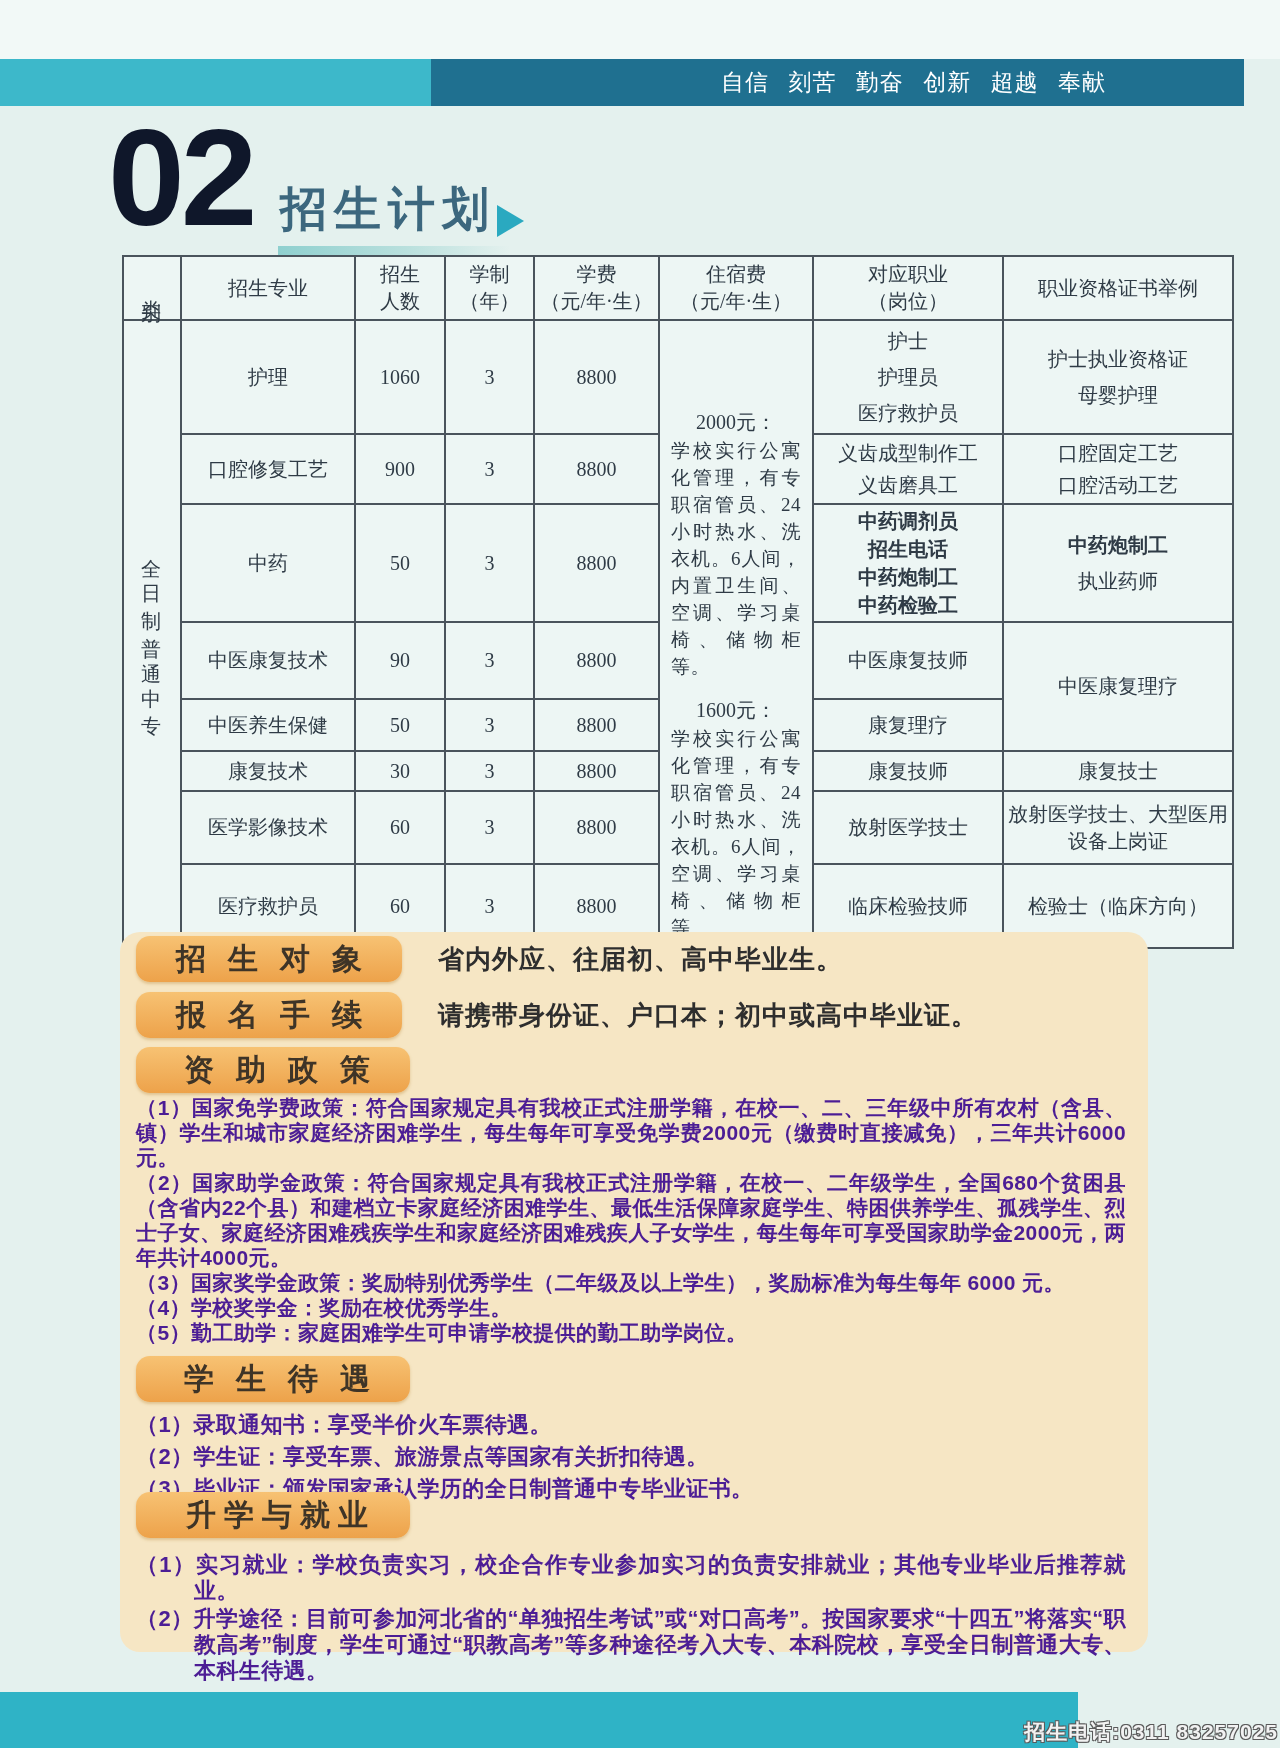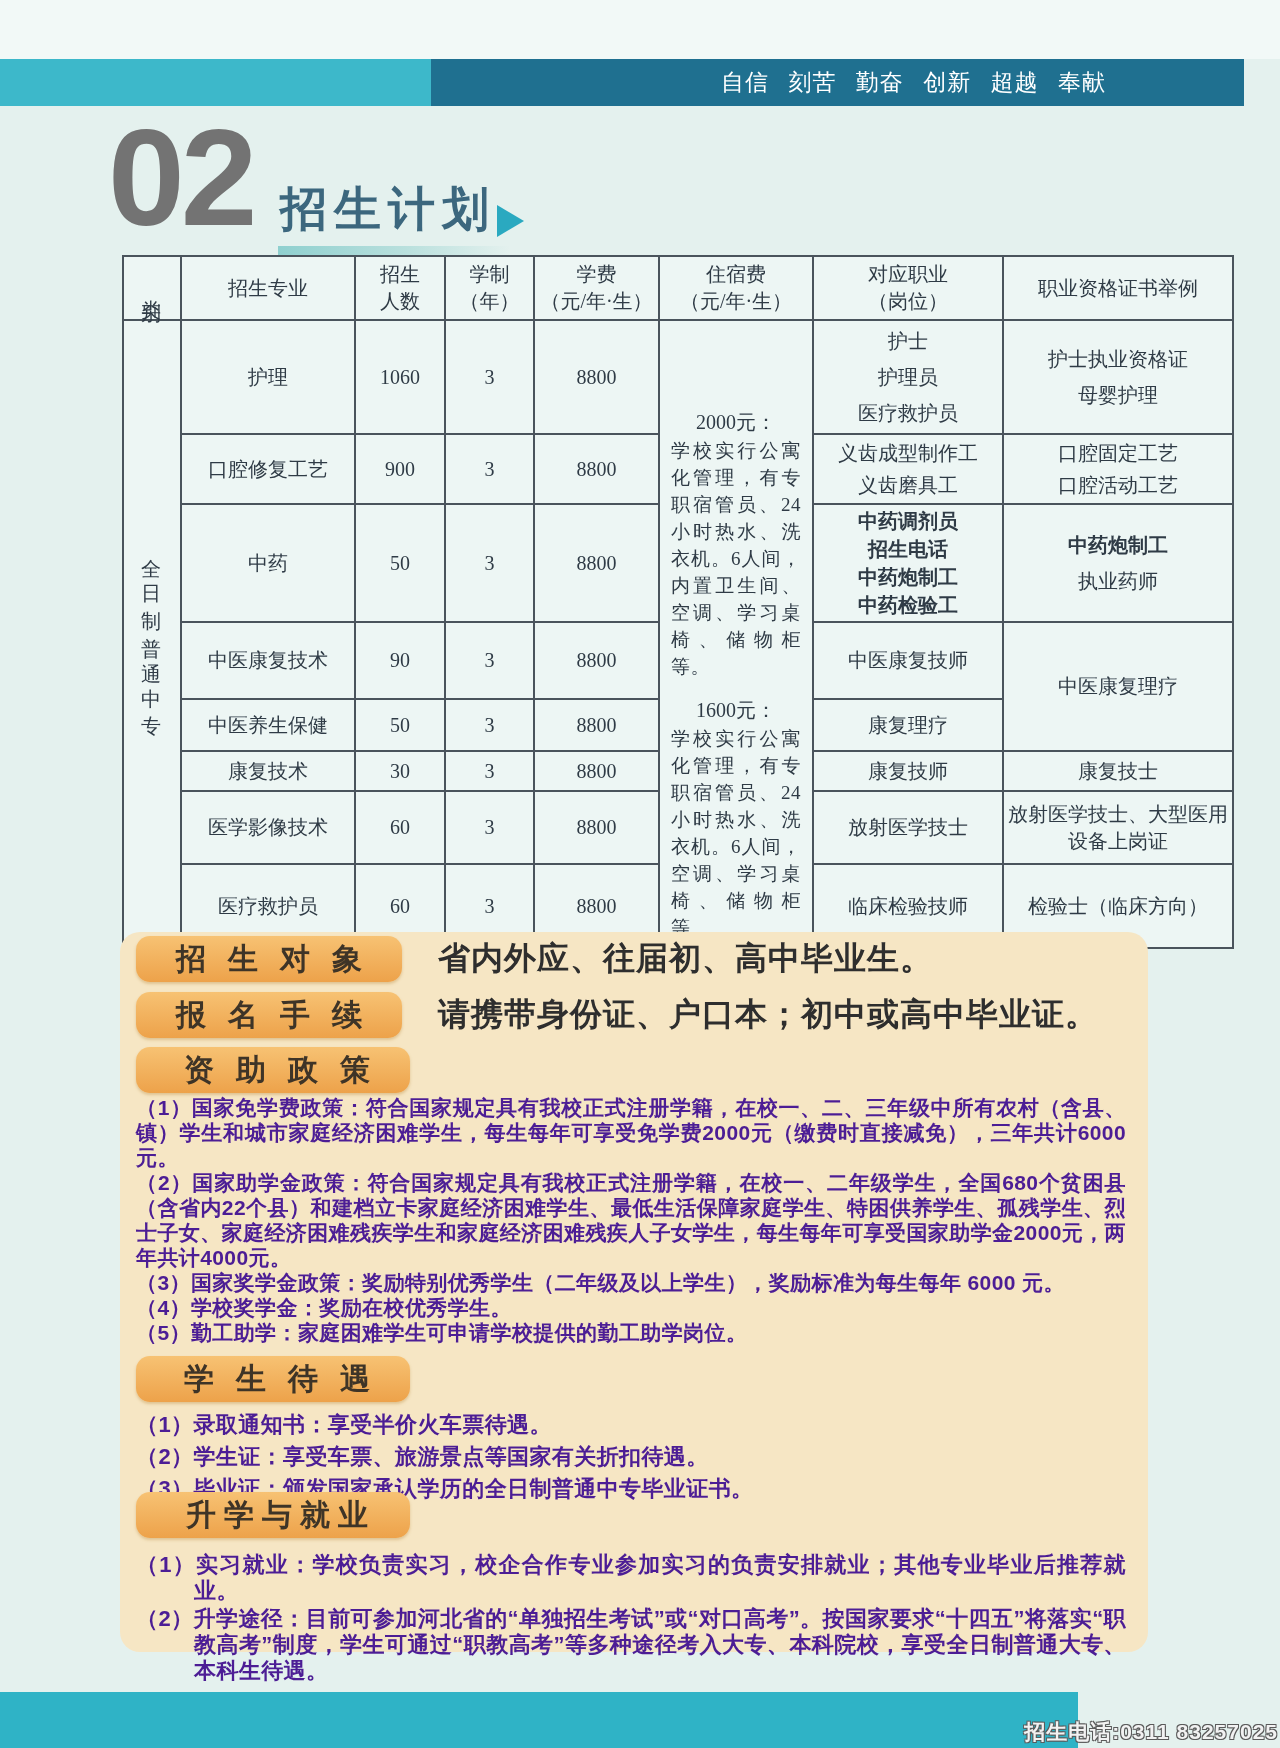--- a/index.html
+++ b/index.html
@@ -9,21 +9,21 @@
 
   
   .top-strip{position:absolute;left:0;top:0;width:1280px;height:59px;background:#f2f9f7;}
   .banner{position:absolute;left:0;top:59px;width:1244px;height:47px;display:flex;}
   .banner .left{width:431px;height:100%;background:#3db8ca;}
   .banner .right{flex:1;height:100%;background:#1f7090;display:flex;align-items:center;
                  justify-content:flex-end;padding-right:138px;}
   .slogan{color:#fff;font-size:23px;letter-spacing:1px;word-spacing:12px;font-weight:500;}
 
   .big-num{position:absolute;left:108px;top:108px;font-size:138px;font-weight:800;
-           color:#737373;line-height:1;letter-spacing:-4px;}
+           color:#0f172a;line-height:1;letter-spacing:-4px;}
   .page-title{position:absolute;left:280px;top:178px;font-size:47px;color:#3c677e;
               font-family:"Liberation Serif",serif;font-weight:700;letter-spacing:7px;}
   .title-underline{position:absolute;left:278px;top:246px;width:232px;height:12px;
         background:linear-gradient(to right,#8fd0cf 0%,#b9e0dd 55%,rgba(228,241,238,0) 100%);}
   .play-arrow{position:absolute;left:497px;top:205px;width:0;height:0;
         border-left:27px solid #2aa9c0;border-top:16px solid transparent;
         border-bottom:16px solid transparent;}
 
   
   table.plan{position:absolute;left:122px;top:255px;width:1030px;border-collapse:collapse;
@@ -50,21 +50,21 @@
   
   .panel{position:absolute;left:120px;top:932px;width:1028px;height:720px;
          background:#f6e6c4;border-radius:20px;}
   .sec-row{position:absolute;left:16px;display:flex;align-items:center;}
   .pill{width:266px;height:46px;border-radius:14px;flex:0 0 auto;
         background:linear-gradient(#f7c273,#eda24a);display:flex;align-items:center;
         justify-content:center;box-shadow:0 2px 3px rgba(180,130,50,.35);}
   .pill span{font-size:30px;font-weight:700;color:#3e3427;
              font-family:Liberation Serif, serif;letter-spacing:22px;margin-right:-22px;text-align:center;}
   .pill.five span{letter-spacing:8px;margin-right:-8px;}
-  .sec-text{margin-left:36px;font-size:32px;font-weight:700;color:#2e2e2e;letter-spacing:1px;}
+  .sec-text{margin-left:36px;font-size:26px;font-weight:700;color:#2e2e2e;letter-spacing:1px;}
   .pill-solo{position:absolute;left:16px;padding-left:8px;}
   .body-block{position:absolute;left:16px;right:22px;color:#4c1d95;}
   .body-block p{margin:0;font-size:21px;line-height:25px;font-weight:600;
                 text-align:justify;letter-spacing:0.4px;}
   .items p{margin:0 0 6px 0;font-size:22px;line-height:26px;font-weight:600;}
   .hang p{padding-left:58px;text-indent:-58px;margin-bottom:2px;}
 
   
   .bottom-bar{position:absolute;left:0;top:1692px;width:1078px;height:56px;background:#2fb3c6;}
   .watermark{position:absolute;right:2px;bottom:2px;font-size:21px;font-weight:700;

